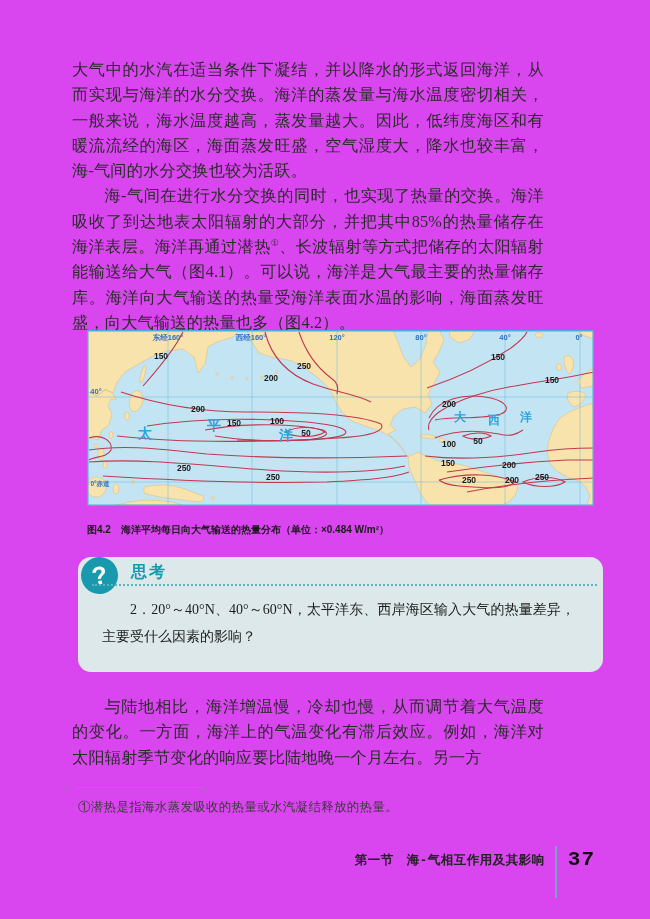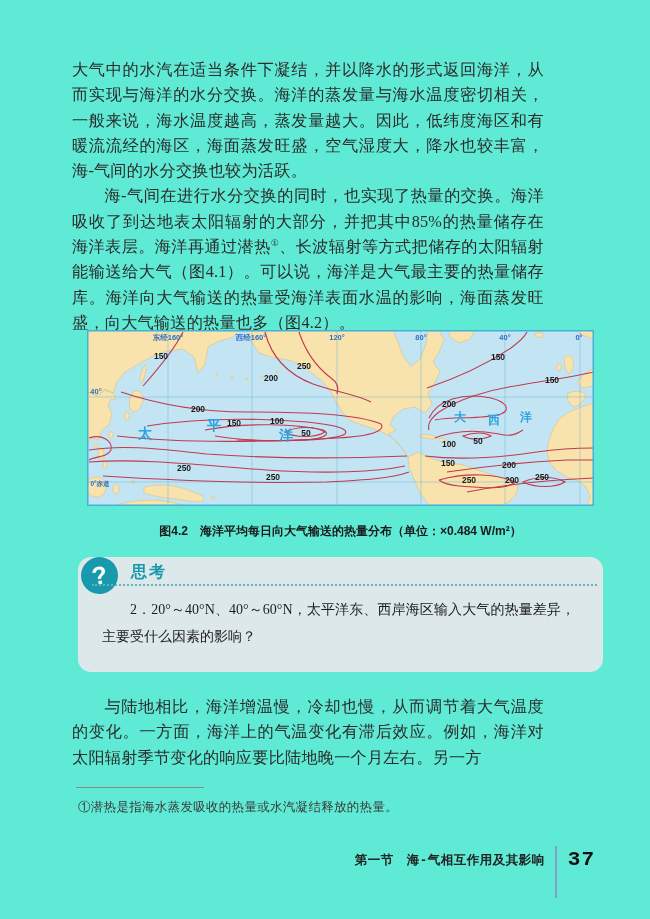--- a/index.html
+++ b/index.html
@@ -1,36 +1,36 @@
 <!DOCTYPE html>
 <html><head>
 <meta charset="utf-8">
 <style>
   * { margin:0; padding:0; box-sizing:border-box; }
   body { background:#e9e9e9; font-family:"Liberation Serif","DejaVu Serif",serif; }
   .page {
     position:relative; width:650px; height:919px; margin:0 auto;
-    background:#5eead4; overflow:hidden; color:#2e2e2e;
+    background:#d946ef; overflow:hidden; color:#2e2e2e;
   }
   .bodytext {
     position:absolute; left:72px; width:472px;
     font-size:16.2px; line-height:25.3px; text-align:justify;
     letter-spacing:0.2px; color:#2b2b2b;
   }
   .bodytext p.indent { text-indent:2em; }
   sup.note-ref { font-size:9px; vertical-align:super; line-height:0; }
   #para-block-1 { top:58px; }
   #para-block-2 { top:695px; }
 
   
   .figure-wrap { position:absolute; left:87px; top:330px; width:507px; }
   .map-svg { display:block; }
   .fig-caption {
     position:absolute; left:87px; top:523px; width:507px;
-    text-align:center; font-size:12px; font-weight:bold; color:#1a1a1a;
+    text-align:left; font-size:10px; font-weight:bold; color:#1a1a1a;
     font-family:"Liberation Sans","DejaVu Sans",sans-serif;
   }
 
   
   .think-box {
     position:absolute; left:78px; top:557px; width:525px; height:115px;
     background:#dce8ea; border-radius:13px;
   }
   .think-icon {
     position:absolute; left:3px; top:0px; width:37px; height:37px;

